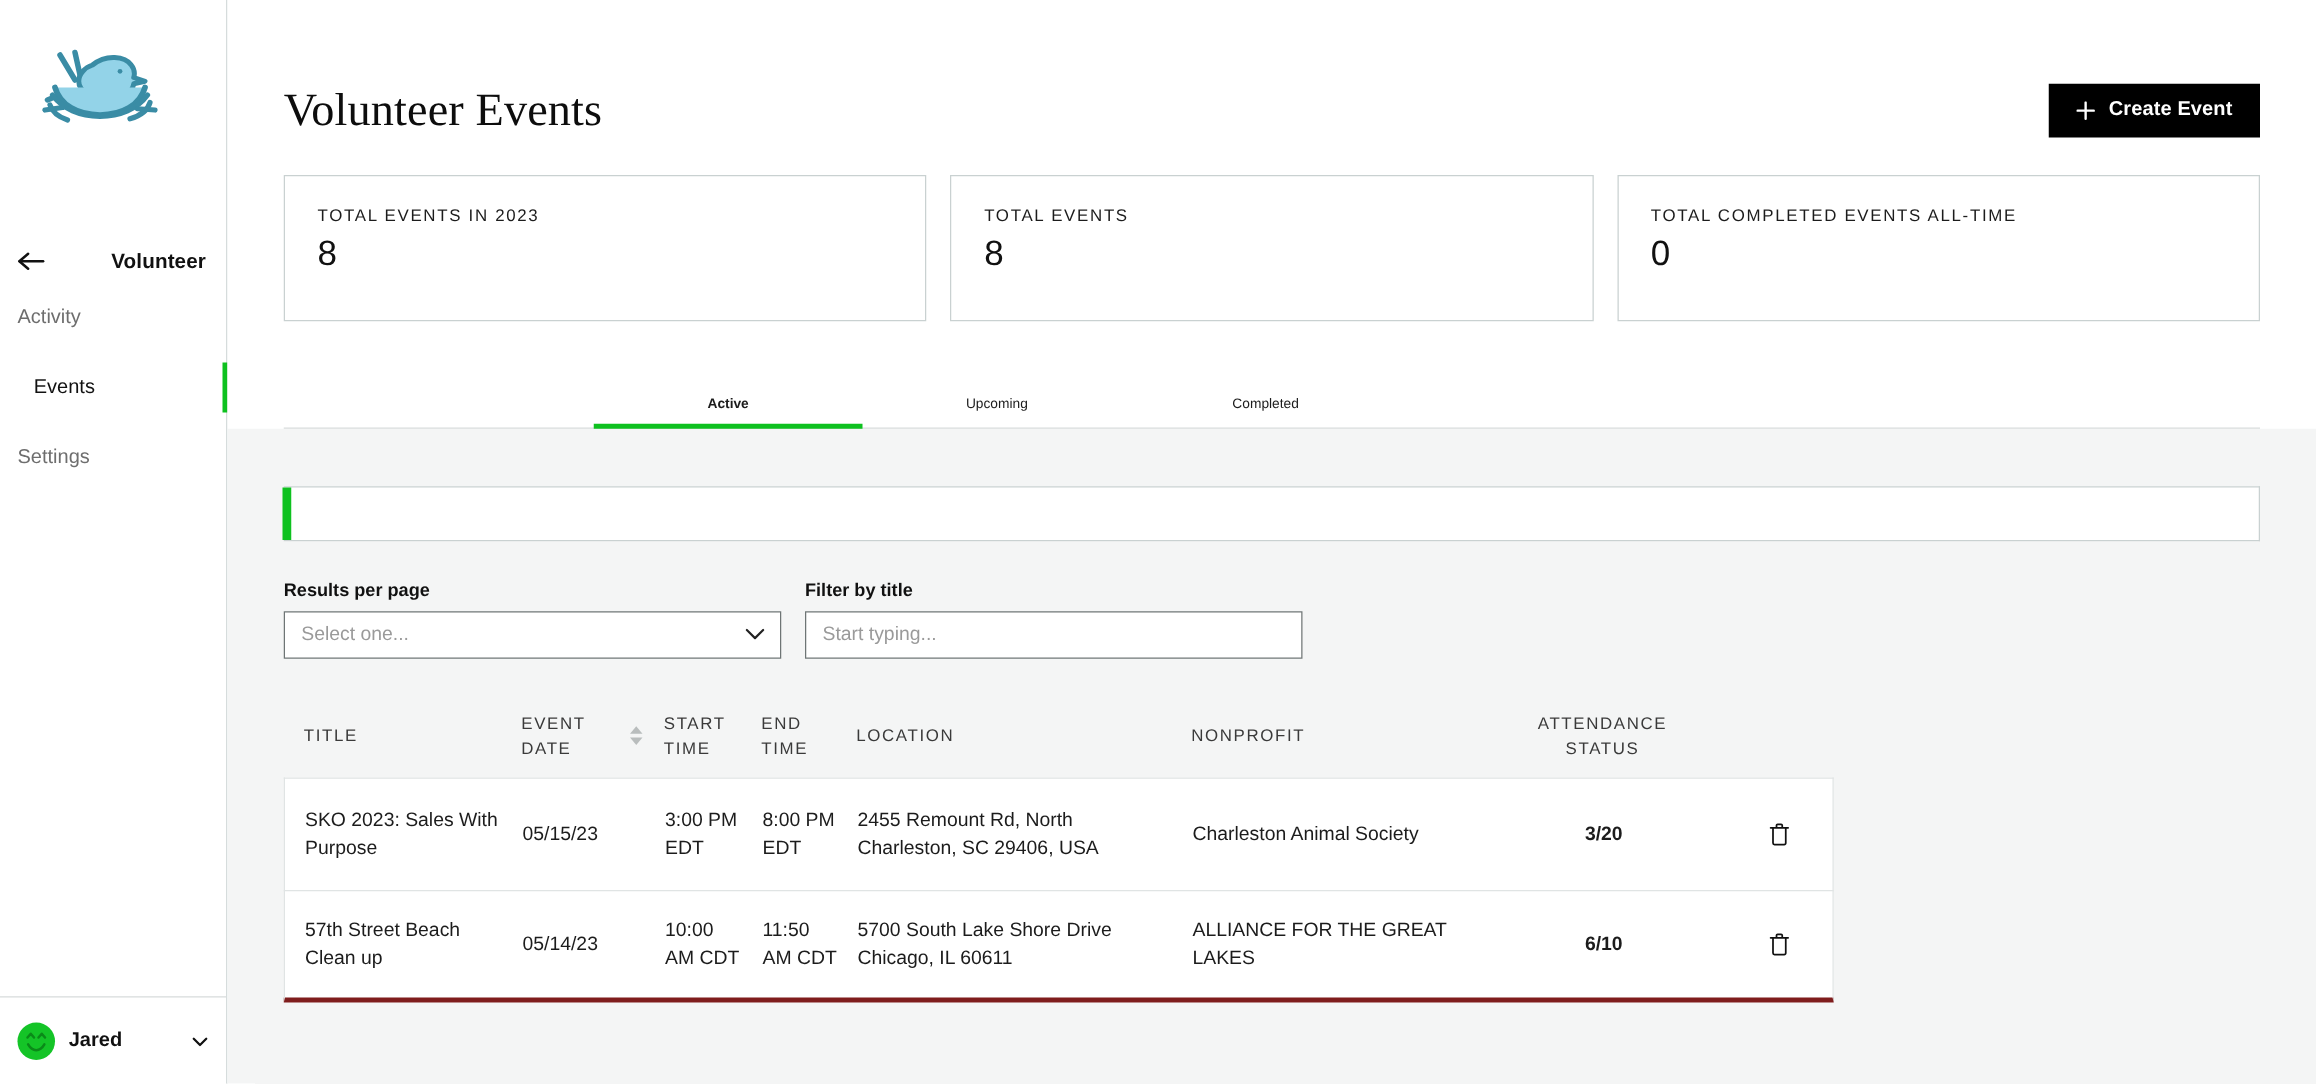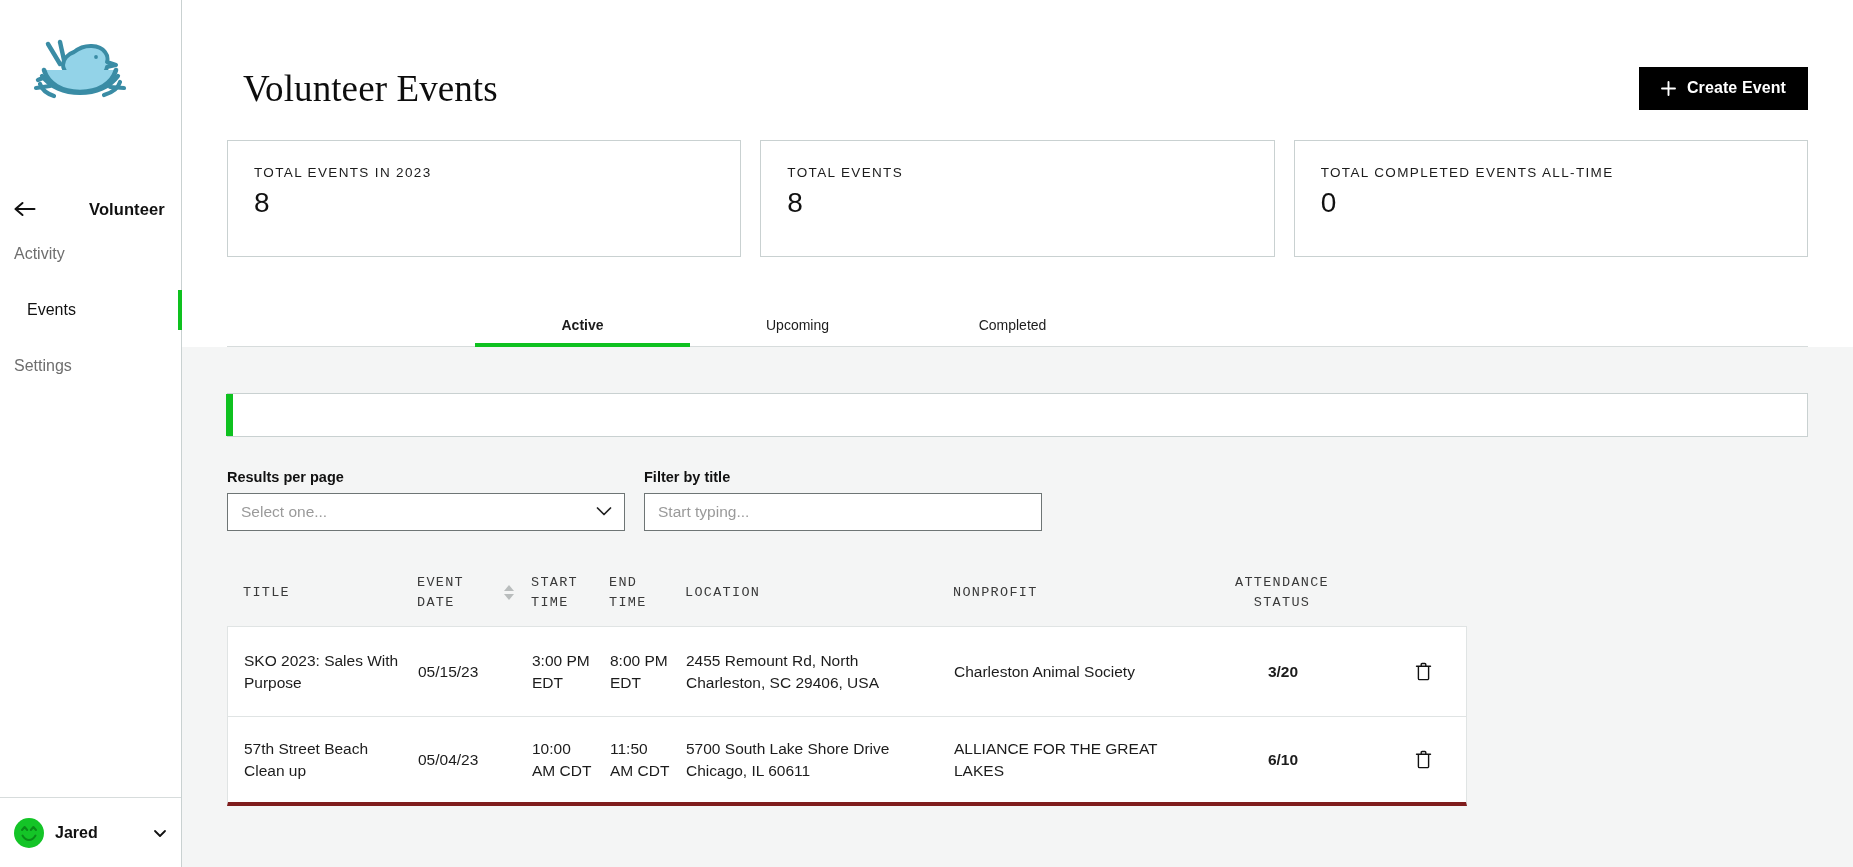--- a/index.html
+++ b/index.html
@@ -111,21 +111,20 @@
     justify-content: space-between;
     padding-top: 56px;
     height: 120px;
   }
   .page-title {
     font-family: "Liberation Serif", serif;
     font-size: 37px;
     font-weight: 400;
     color: #0d0d0d;
     letter-spacing: .1px;
-    margin-left: 16px;
   }
   .create-btn {
     background: #000000;
     color: #ffffff;
     border: none;
     height: 43px;
     padding: 0 22px;
     display: flex;
     align-items: center;
     gap: 11px;
@@ -167,21 +166,21 @@
   .tabs {
     display: flex;
     margin-top: 48px;
     border-bottom: 1px solid #d7dcdc;
     position: relative;
     padding-left: 248px;
   }
   .tab {
     width: 215px;
     text-align: center;
-    font-size: 14px;
+    font-size: 11px;
     color: #1c1c1c;
     padding: 12px 0 13px 0;
     cursor: pointer;
     position: relative;
   }
   .tab.active { font-weight: 700; }
   .tab.active::after {
     content: "";
     position: absolute;
     left: 0; right: 0; bottom: -1px;
@@ -267,21 +266,20 @@
   .table {
     margin-top: 42px;
     width: 1240px;
   }
   .t-row {
     display: flex;
     align-items: center;
   }
   .t-head {
     padding: 0 0 14px 0;
-    font-family: Liberation Mono, monospace;
   }
   .t-head .t-cell {
     font-size: 13.5px;
     letter-spacing: 1.3px;
     color: #3a3a3a;
     text-transform: uppercase;
     line-height: 1.45;
   }
   .t-body-row {
     background: #ffffff;
@@ -478,21 +476,21 @@
                 <path d="M1.5 4.2 H15.5" stroke="#111" stroke-width="1.4" stroke-linecap="round"></path>
                 <path d="M6.2 4.2 V2.4 a.9.9 0 0 1 .9-.9h2.8a.9.9 0 0 1 .9.9V4.2" fill="none" stroke="#111" stroke-width="1.4"></path>
                 <path d="M3.4 4.2 V16.4 a1.2 1.2 0 0 0 1.2 1.2h7.8a1.2 1.2 0 0 0 1.2-1.2V4.2" fill="none" stroke="#111" stroke-width="1.4" stroke-linejoin="round"></path>
               </svg>
             </button>
           </div>
         </div>
 
         <div class="t-row t-body-row">
           <div class="t-cell c-title">57th Street Beach Clean up</div>
-          <div class="t-cell c-date">05/04/23</div>
+          <div class="t-cell c-date">05/14/23</div>
           <div class="t-cell c-sort"></div>
           <div class="t-cell c-start">10:00 AM CDT</div>
           <div class="t-cell c-end">11:50 AM CDT</div>
           <div class="t-cell c-loc">5700 South Lake Shore Drive Chicago, IL 60611</div>
           <div class="t-cell c-np">ALLIANCE FOR THE GREAT LAKES</div>
           <div class="t-cell c-att">6/10</div>
           <div class="t-cell c-act">
             <button class="trash-btn">
               <svg class="trash-svg" viewBox="0 0 17 19">
                 <path d="M1.5 4.2 H15.5" stroke="#111" stroke-width="1.4" stroke-linecap="round"></path>

